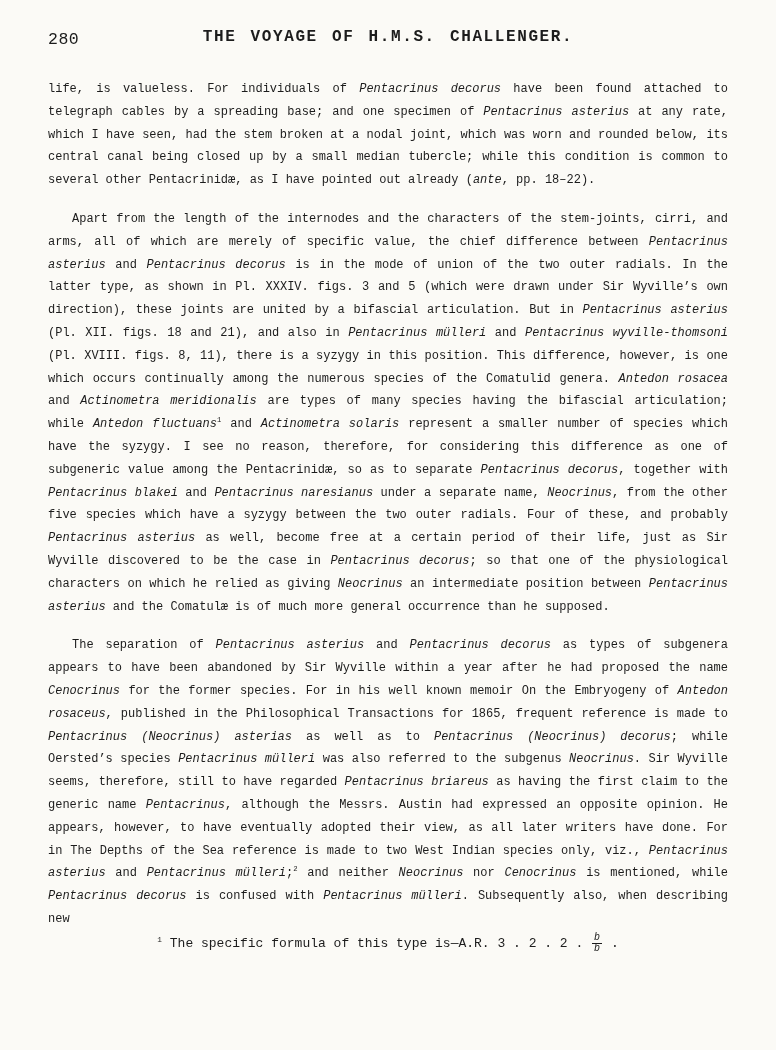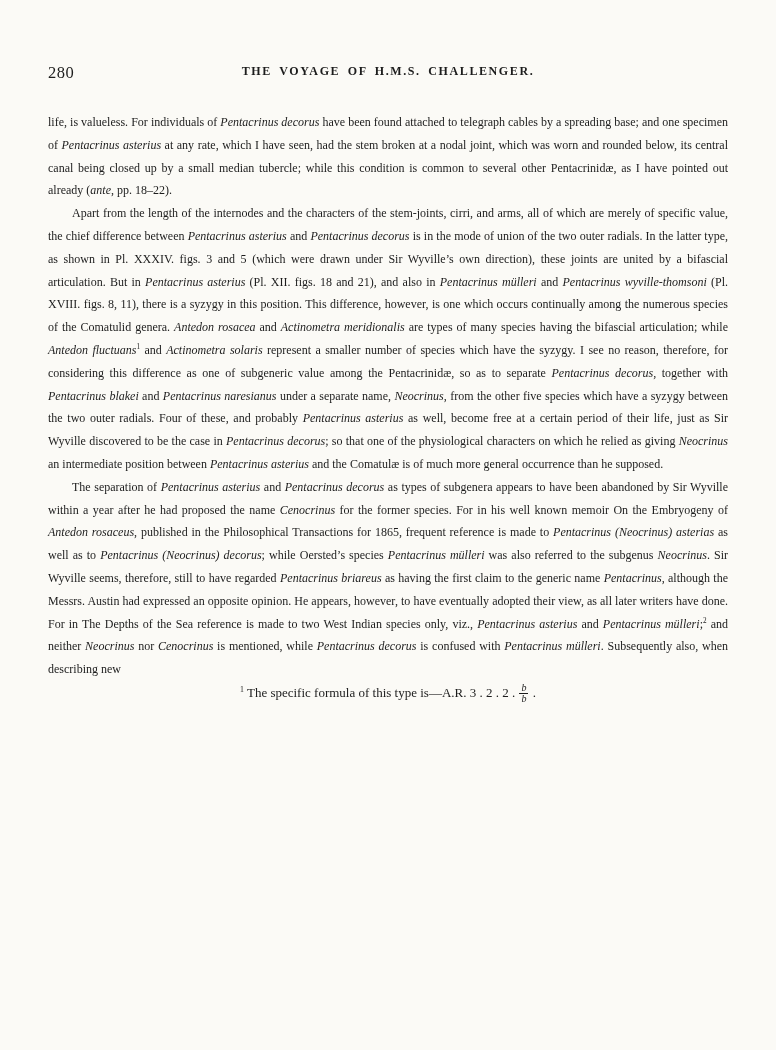--- a/index.html
+++ b/index.html
@@ -8,48 +8,49 @@
     height: 1050px;
     background: #fbfaf6;
     color: #1c1c1c;
     font-family: "Liberation Serif", "DejaVu Serif", serif;
     overflow: hidden;
   }
   .page {
     box-sizing: border-box;
     width: 776px;
     height: 1050px;
-    padding: 61px 48px 0 48px;
+    padding: 28px 48px 0 48px;
+    font-family: Liberation Mono, monospace;
   }
   .page-header {
     position: relative;
     text-align: center;
     height: 24px;
     margin-bottom: 26px;
   }
   .page-number {
     position: absolute;
     left: 0;
     top: 2px;
     font-size: 16.5px;
     letter-spacing: 0.5px;
   }
   .running-title {
-    font-size: 12px;
+    font-size: 16px;
     font-weight: bold;
     letter-spacing: 1.6px;
     word-spacing: 3px;
   }
   .body-text {
     font-size: 12px;
     line-height: 22.8px;
     text-align: justify;
   }
   .para { margin: 0; }
-  .para.indent { text-indent: 24px; }
+  .para.indent { text-indent: 24px; margin-top: 16px; }
   .body-text i, .footnote i { font-style: italic; }
   sup {
     font-size: 0.6em;
     vertical-align: super;
     line-height: 0;
   }
   .footnotes {
     margin-top: 0;
     text-align: center;
     font-size: 13px;

